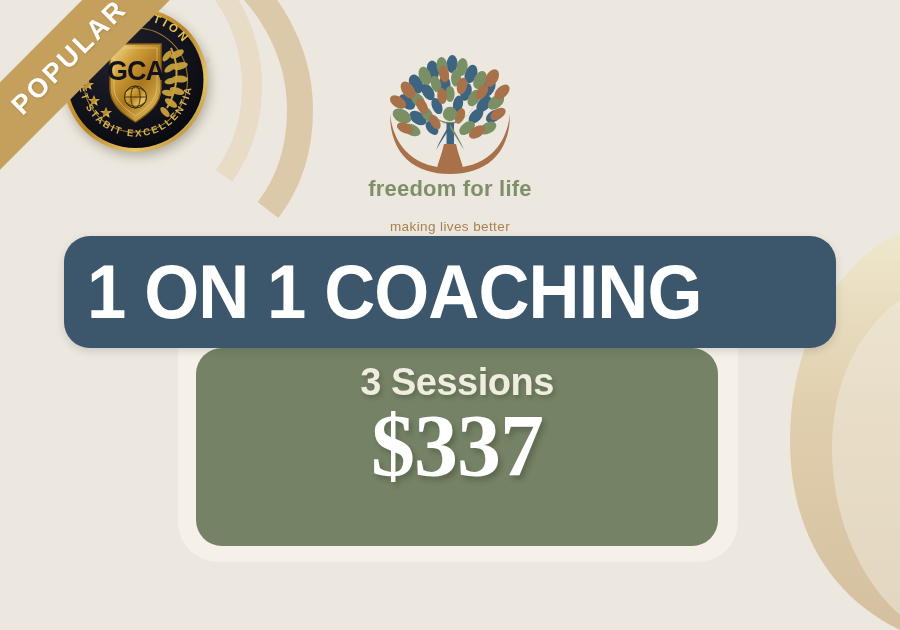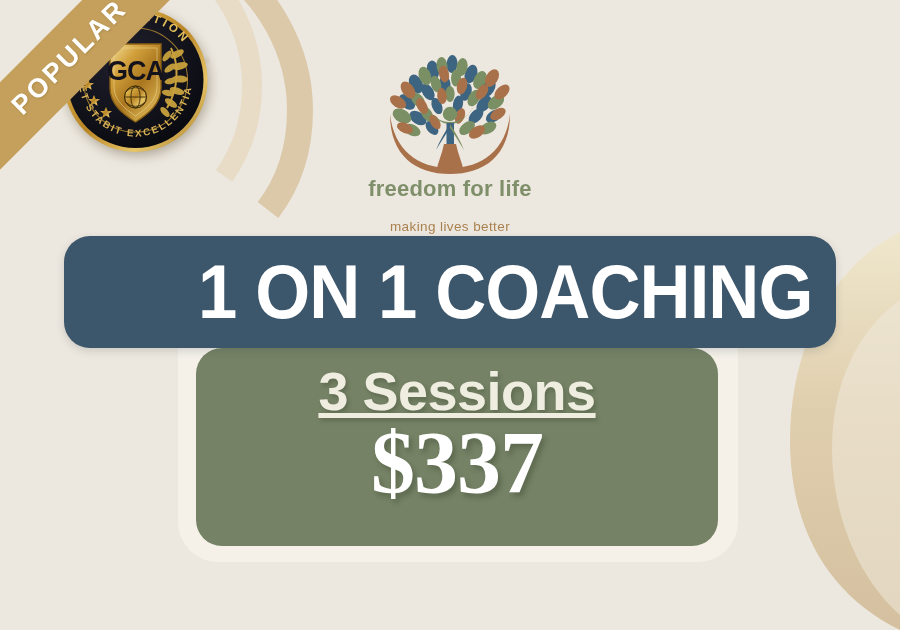--- a/index.html
+++ b/index.html
@@ -82,46 +82,45 @@
     width:522px; height:198px;
     background:#758265;
     border-radius:26px;
     z-index:15;
     display:flex; flex-direction:column;
     align-items:center; justify-content:flex-start;
     padding-top:14px;
   }
   #sessions {
     color:#EFEDE0;
-    font-size:54px; font-weight:bold;
+    font-size:38px; font-weight:bold;
     letter-spacing:-.5px;
     font-family:"Liberation Sans", sans-serif;
     text-shadow:2px 3px 4px rgba(40,50,30,.28);
     line-height:1.1;
-    text-decoration:underline;
   }
   #price {
     color:#FFFFFF;
     font-size:88px; font-weight:bold;
     letter-spacing:-1px;
     font-family:Liberation Serif, serif;
     text-shadow:3px 4px 5px rgba(40,50,30,.30);
     line-height:1.0;
     margin-top:-2px;
   }
 
   
   #title-banner {
     position:absolute;
     left:64px; top:236px;
     width:772px; height:112px;
     background:#3C566B;
     border-radius:26px;
     z-index:25;
-    display:flex; align-items:center; justify-content:flex-end;
+    display:flex; align-items:center; justify-content:flex-start;
     box-shadow:0 3px 8px rgba(50,60,70,.18);
   }
   #title-text {
     color:#FFFFFF;
     font-size:76px;
     font-weight:bold;
     letter-spacing:-1px;
     font-family:"Liberation Sans Narrow","Liberation Sans", sans-serif;
     transform:scaleX(.93);
     white-space:nowrap;

